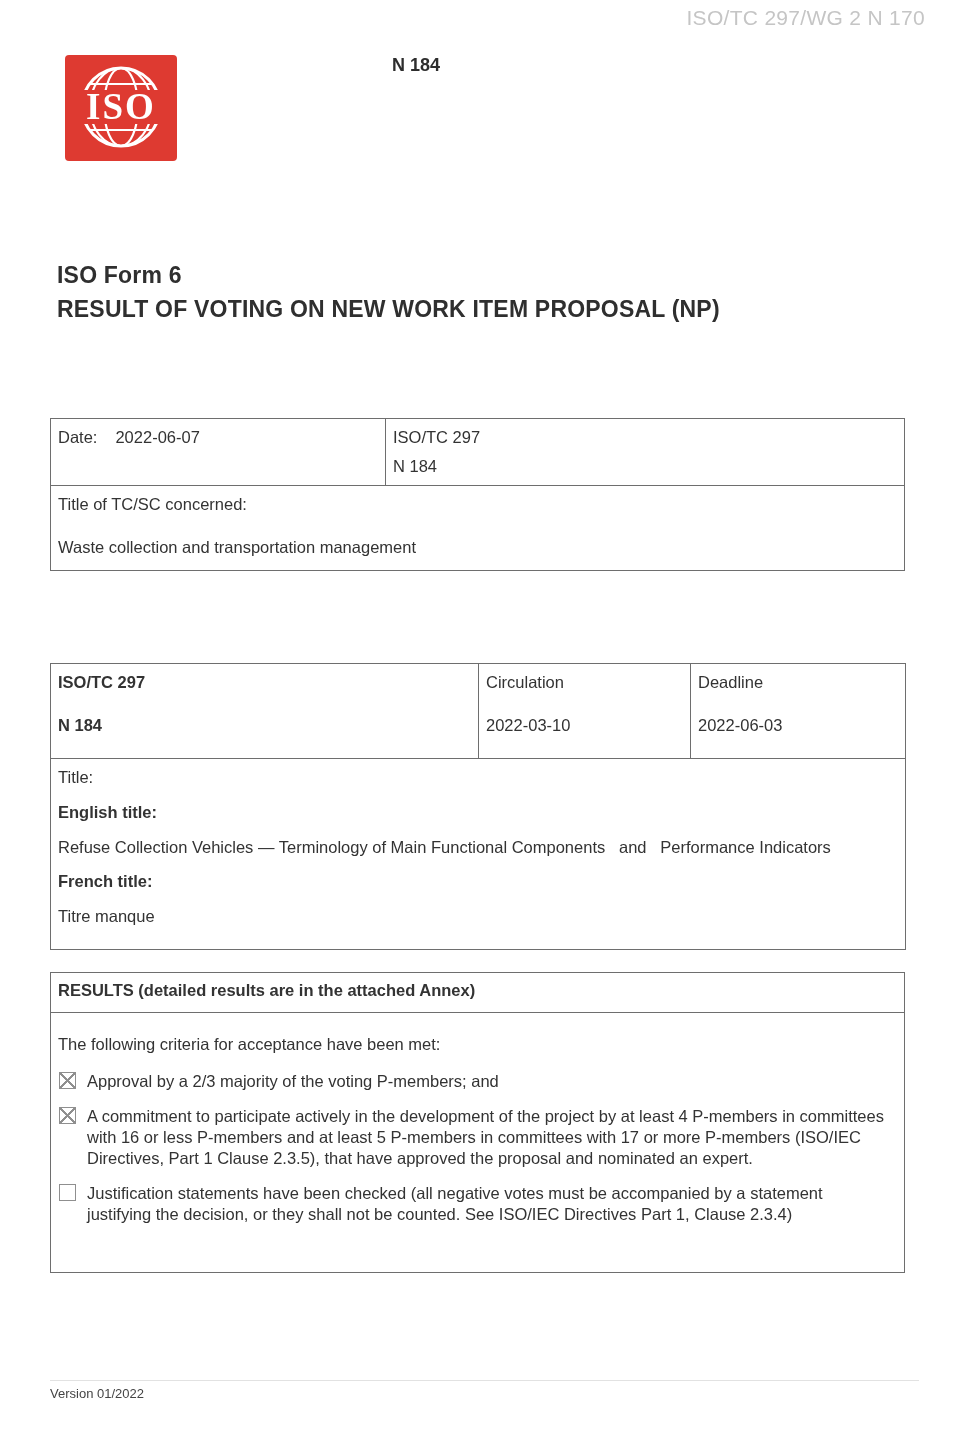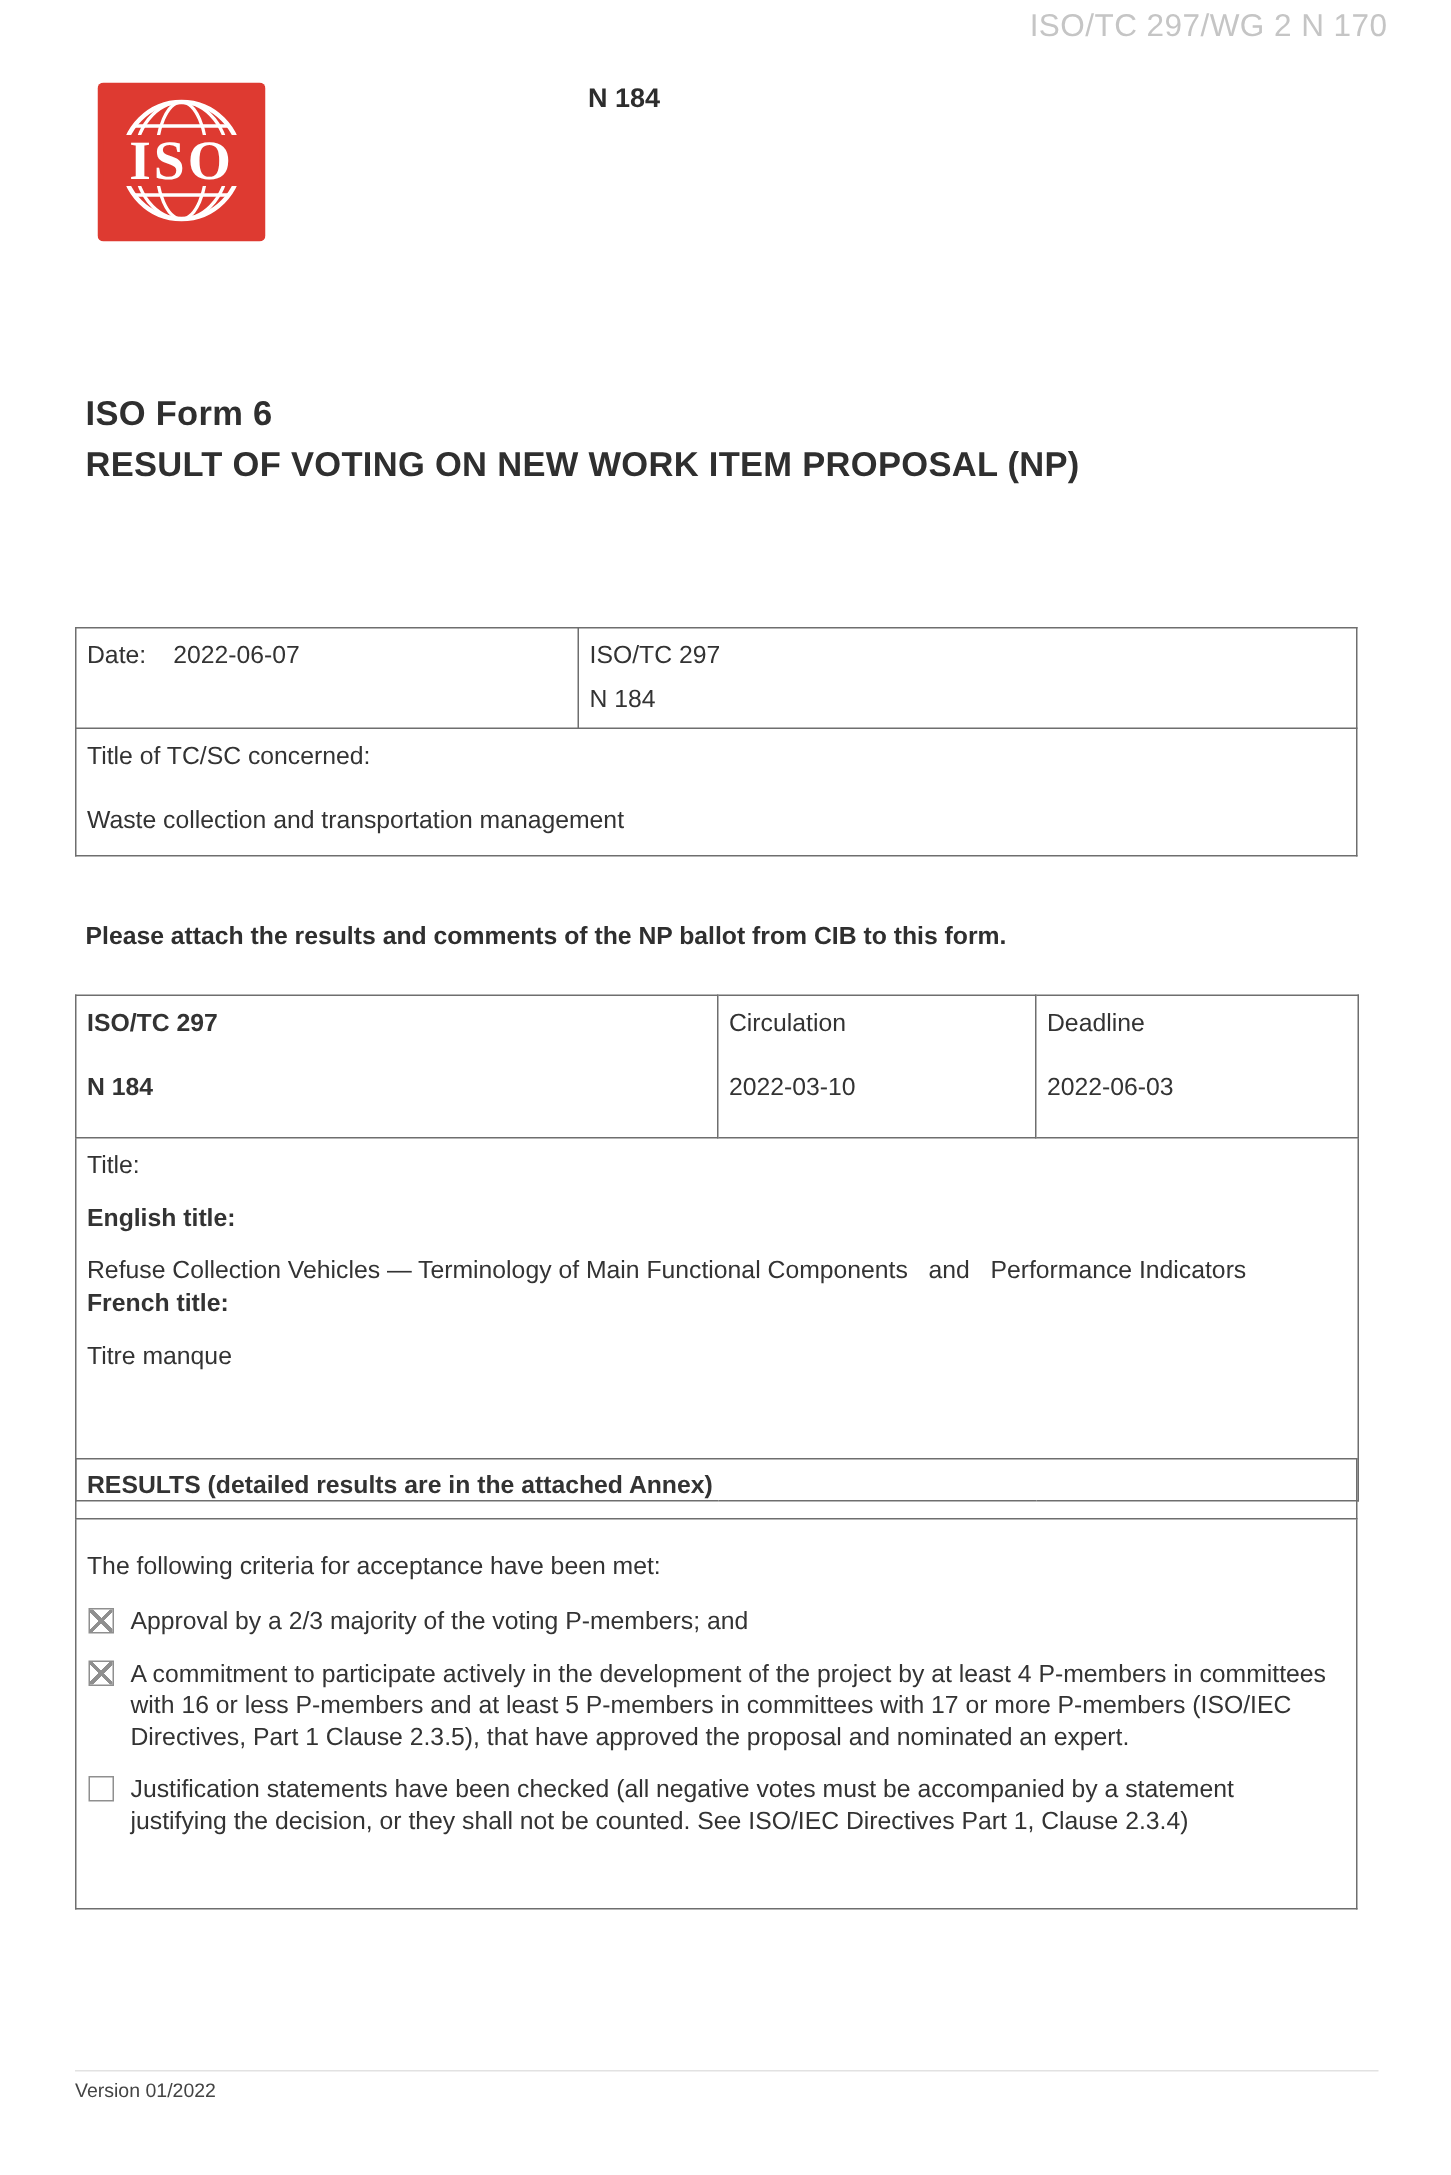--- a/index.html
+++ b/index.html
@@ -48,28 +48,28 @@
   .cell-line{margin:0 0 8px 0;}
   .cell-line:last-child{margin-bottom:0;}
   .date-label{display:inline-block;}
   .date-value{display:inline-block;margin-left:18px;}
   .attach-note{
     position:absolute;top:615px;left:57px;right:50px;
     font-size:16.5px;font-weight:600;color:#2f2f2f;
   }
   .t2{top:663px;}
   .t2 .row1 td{height:95px;}
-  .t2 .row2 td{height:242px;}
+  .t2 .row2 td{height:187px;}
   .t2 .c1{width:428px;}
   .t2 .c2{width:212px;}
   .t2 .c3{width:215px;}
   .stack-gap{margin:0 0 22px 0;}
   .bold{font-weight:bold;}
   .title-block p{margin:0 0 14px 0;}
-  .title-block .wraptext{white-space:pre-wrap;margin-bottom:1px;}
+  .title-block .wraptext{white-space:pre-wrap;margin-bottom:13px;}
   .t3{top:972px;}
   .t3 .hdr td{height:40px;font-weight:bold;padding-top:7px;}
   .t3 .body td{height:260px;padding:9px 7px;}
   .criteria-intro{margin:12px 0 16px 0;}
   .criterion{
     display:flex;align-items:flex-start;
     margin-bottom:14px;
   }
   .checkbox{
     flex:0 0 auto;
@@ -138,21 +138,20 @@
     </tr>
     <tr class="row2">
       <td colspan="2">
         <p class="cell-line stack-gap">Title of TC/SC concerned:</p>
         <p class="cell-line">Waste collection and transportation management</p>
       </td>
     </tr>
   </tbody>
     </table>
 
-  <div class="attach-note">Please attach the results and comments of the NP ballot from CIB to this form.</div>
 
   <table class="t2">
     <tbody>
         <tr class="row1">
       <td class="c1">
         <p class="cell-line stack-gap bold">ISO/TC 297</p>
         <p class="cell-line bold">N 184</p>
       </td>
       <td class="c2">
         <p class="cell-line stack-gap">Circulation</p>

